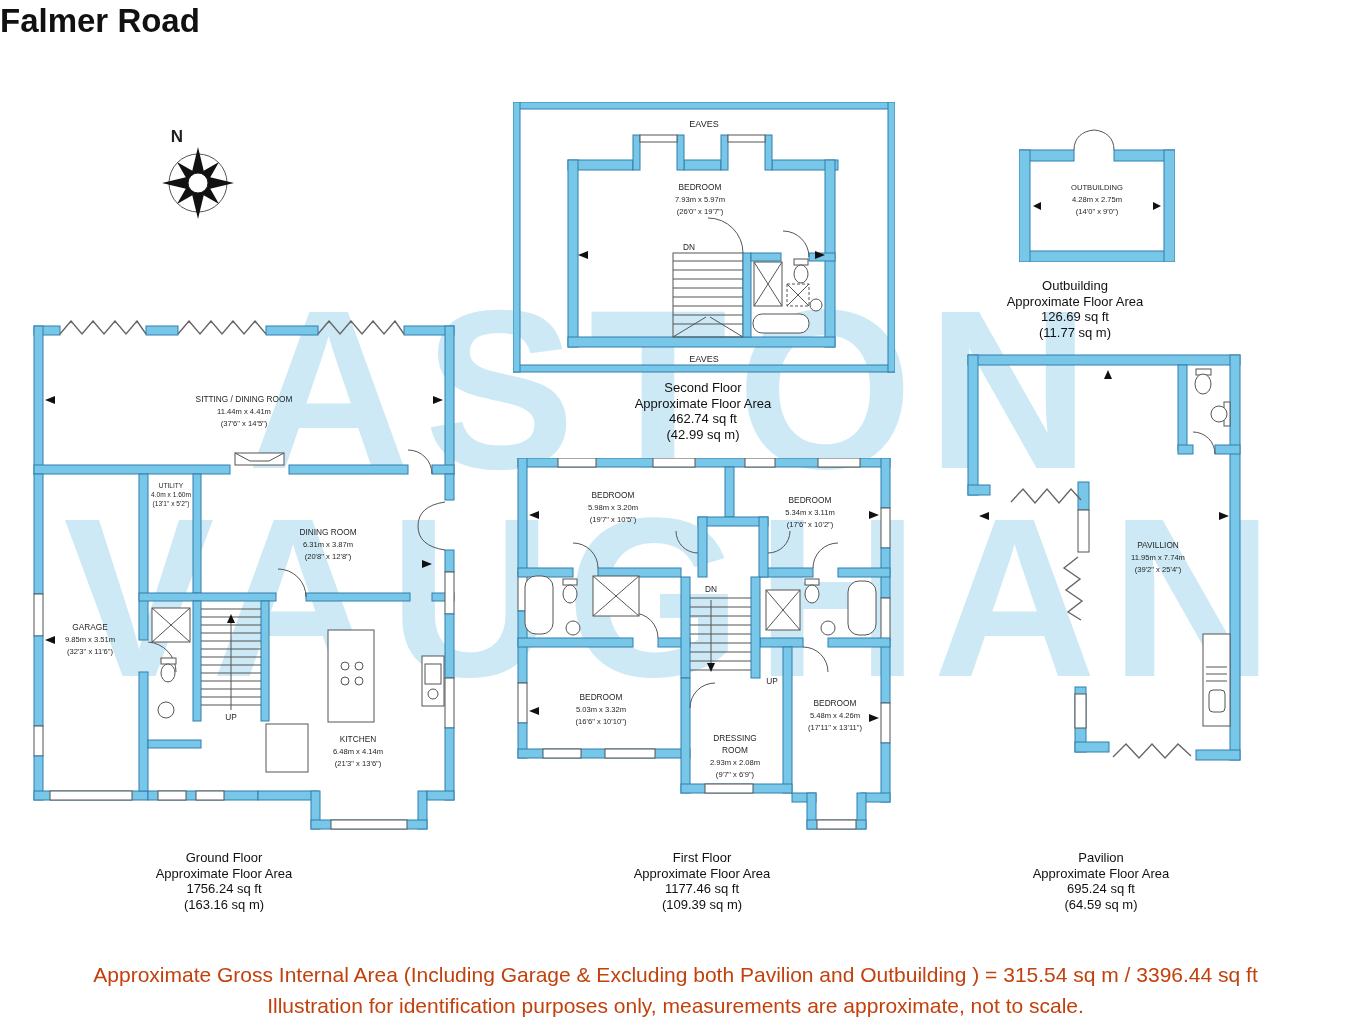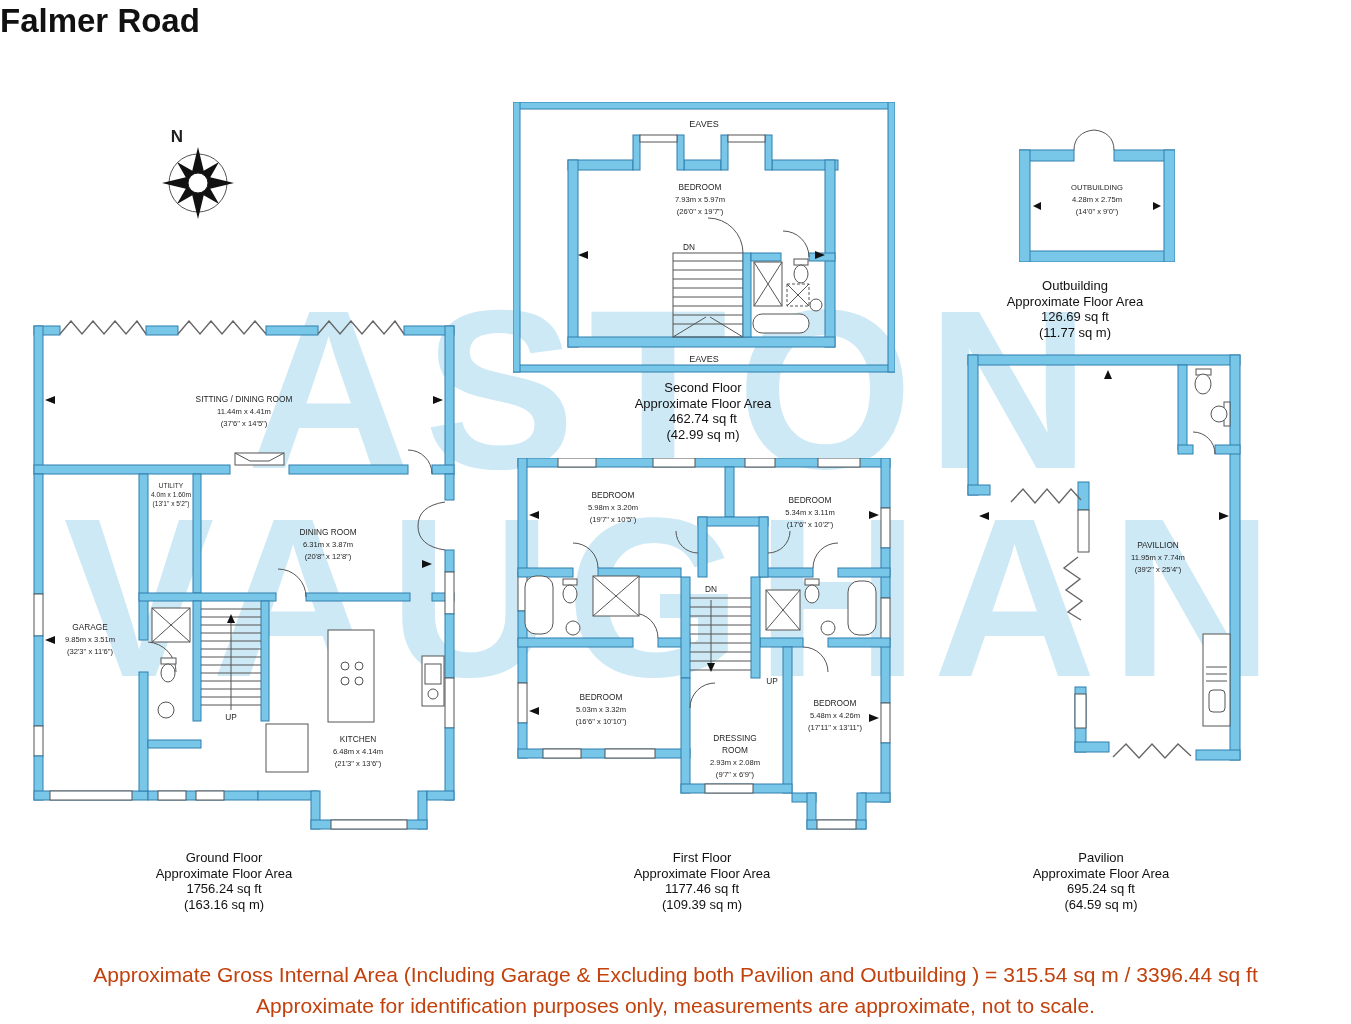--- a/index.html
+++ b/index.html
@@ -443,15 +443,15 @@
     </svg>
   </div>
   <div class="caption" style="left:991px;top:850px">
     <div>Pavilion</div>
     <div>Approximate Floor Area</div>
     <div>695.24 sq ft</div>
     <div>(64.59 sq m)</div>
   </div>
 
   <div class="footer" style="top:963px">Approximate Gross Internal Area (Including Garage &amp; Excluding both Pavilion and Outbuilding ) = 315.54 sq m / 3396.44 sq ft</div>
-  <div class="footer" style="top:994px">Approximate for identification purposes only, measurements are approximate, not to scale.</div>
+  <div class="footer" style="top:994px">Illustration for identification purposes only, measurements are approximate, not to scale.</div>
 
 </div>
 
 </body></html>

